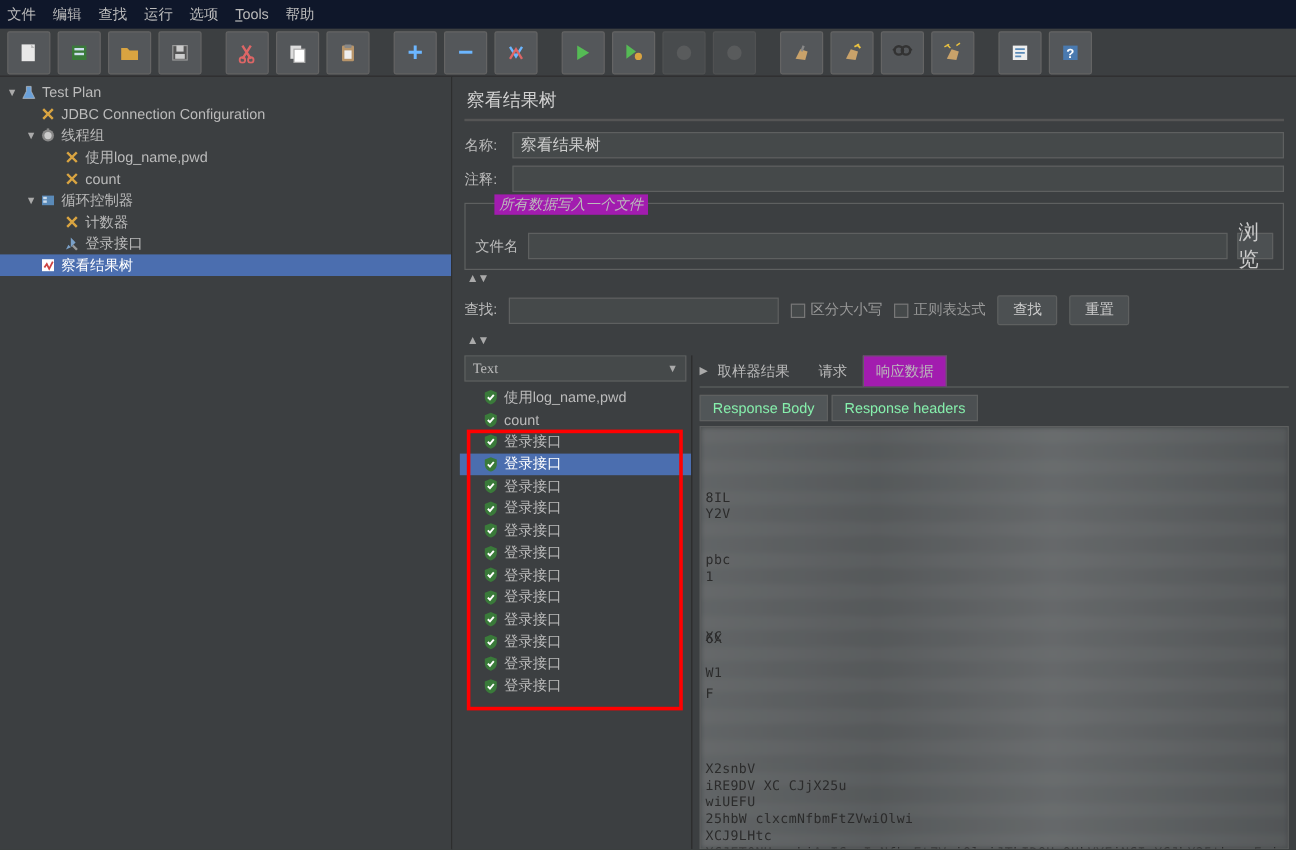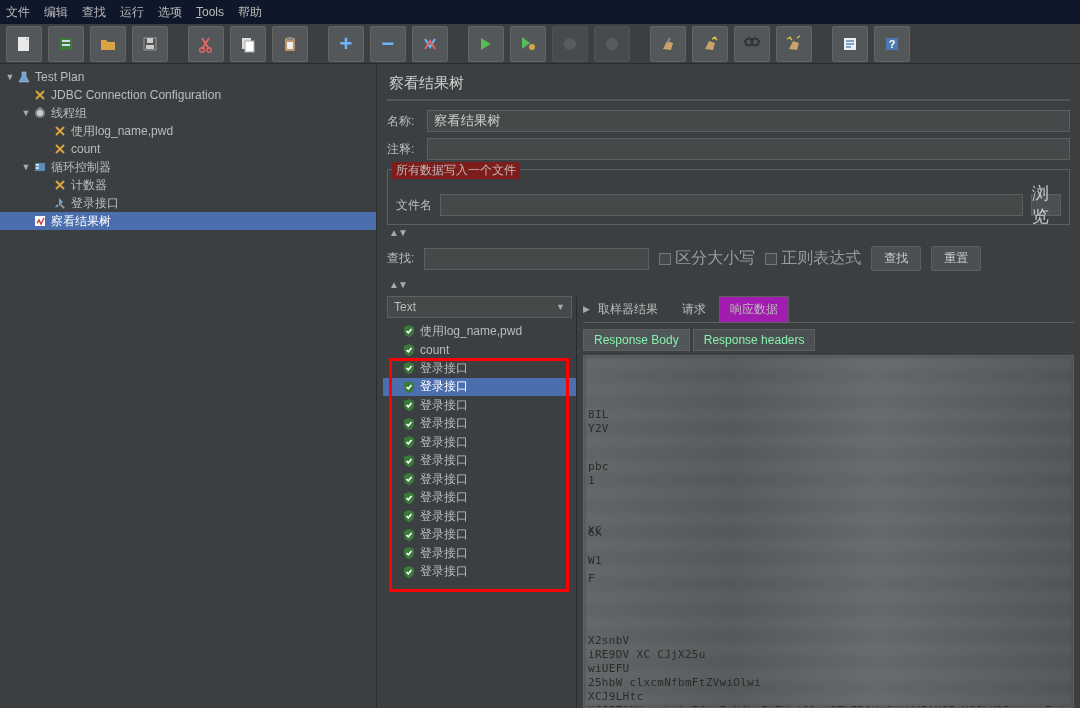--- a/index.html
+++ b/index.html
@@ -17,33 +17,33 @@
   .tree-row .tw { width: 12px; display: inline-block; text-align: center; color: #aaa; font-size: 9px; }
   .tree-row .ticon { width: 16px; height: 16px; display: inline-flex; align-items: center; justify-content: center; margin-right: 3px; }
   .tree-row.selected { background: #4b6eaf; color: #fff; }
   .right-pane { flex: 1; display: flex; flex-direction: column; background: #3c3f41; overflow: hidden; }
   .panel-title { font-size: 15px; padding: 10px 10px 2px 12px; color: #d0d0d0; }
   .panel-underline { height: 2px; background: #555; margin: 4px 10px 6px 10px; }
   .form-row { display: flex; align-items: center; padding: 3px 10px; }
   .form-row label { width: 40px; }
   .form-row input { flex: 1; height: 22px; background: #45494a; border: 1px solid #5e6060; color: #ccc; padding: 0 6px; }
   .groupbox { margin: 6px 10px 0 10px; border: 1px solid #5e6060; position: relative; padding: 24px 8px 8px 8px; }
-  .groupbox .legend { position: absolute; top: -8px; left: 4px; background: #7f1d1d; padding: 0 4px; }
+  .groupbox .legend { position: absolute; top: -8px; left: 24px; background: #a21caf; padding: 0 4px; font-style: italic; }
   .groupbox .inner { display: flex; align-items: center; gap: 8px; }
   .groupbox .inner input { flex: 1; height: 22px; background: #45494a; border: 1px solid #5e6060; color: #ccc; padding: 0 6px; }
   .groupbox .browse { width: 30px; height: 22px; background: #4c5052; border: 1px solid #5e6060; color: #ccc; font-size: 17px; display:flex; align-items:center; justify-content:center;}
   .collapser { padding: 2px 12px; color: #aaa; font-size: 10px; letter-spacing: -1px; }
   .searchbar { display: flex; align-items: center; padding: 6px 10px; gap: 10px; }
   .searchbar input { width: 225px; height: 22px; background: #45494a; border: 1px solid #5e6060; color: #ccc; padding: 0 6px; }
-  .chk { display: flex; align-items: center; gap: 4px; color: #999; font-size: 16px;}
+  .chk { display: flex; align-items: center; gap: 4px; color: #999; font-size: 12px;}
   .chk .box { width: 12px; height: 12px; border: 1px solid #777; background: #45494a;}
   .btn { padding: 3px 12px; background: #4c5052; border: 1px solid #5e6060; color: #ccc; border-radius: 2px; }
   .split-lower { display: flex; flex: 1; margin: 4px 0 0 0; overflow: hidden;}
   .results-col { width: 194px; display: flex; flex-direction: column; border-right: 1px solid #2b2b2b; margin-left: 6px;}
-  .dd { height: 22px; background: #45494a; border: 1px solid #5e6060; display: flex; align-items: center; padding: 0 6px; justify-content: space-between; margin: 0 4px 4px 4px;}
+  .dd { height: 22px; background: #45494a; border: 1px solid #5e6060; display: flex; align-items: center; padding: 0 6px; justify-content: space-between; margin: 0 4px 4px 4px; font-family: Liberation Serif, serif;}
   .dd .arrow { font-size: 9px; color: #aaa;}
   .results-list { flex: 1; overflow: hidden; position: relative;}
   .red-box { position: absolute; border: 3px solid #ff0000; pointer-events: none; left: 6px; top: 36px; width: 180px; height: 234px; z-index: 5;}
   .r-row { height: 18.5px; display: flex; align-items: center; padding-left: 18px; gap: 4px; border:1px solid transparent;}
   .r-row.selected { background: #4b6eaf; color: #fff; }
   .shield { width: 14px; height: 14px; }
   .detail-col { flex: 1; display: flex; flex-direction: column; overflow: hidden;}
   .tabs1 { display: flex; border-bottom: 1px solid #5e6060; margin: 0 6px; }
   .tab { padding: 4px 10px; color: #bbb; border: 1px solid transparent; border-bottom: none; margin-right: 2px;}
   .tab.active { background: #a21caf; border-color: #5e6060; text-align: right;}

